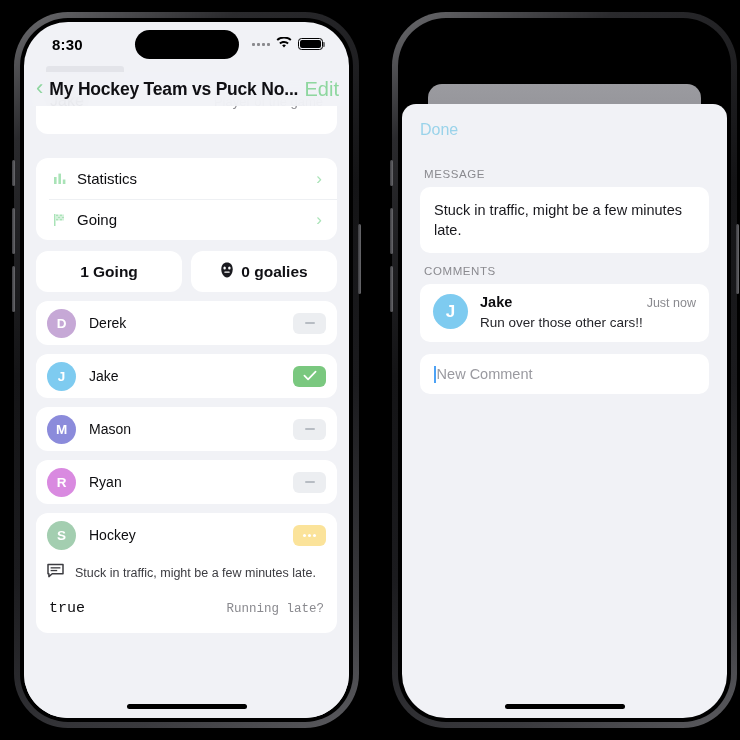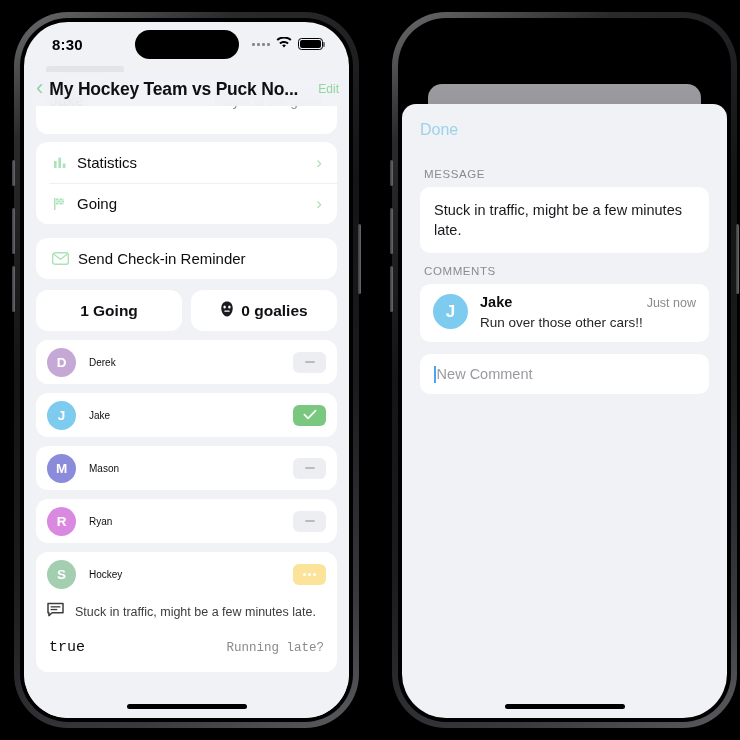--- a/index.html
+++ b/index.html
@@ -74,35 +74,35 @@
     display:flex; align-items:center; padding: 0 10px 0 8px;
     background: rgba(241,242,246,0.92);
     backdrop-filter: blur(8px);
     z-index: 20;
   }
   .nav-back { color:#8fd6a0; font-size:22px; line-height:1; padding:0 6px 3px 4px; font-weight:400; }
   .nav-title {
     flex:1; font-size:17.5px; font-weight:600; color:#101014; letter-spacing:-.2px;
     white-space:nowrap; overflow:hidden; text-overflow:clip;
   }
-  .nav-edit { color:#8ed79f; font-size:12px; font-weight:400; padding-left:2px; }
+  .nav-edit { color:#8ed79f; font-size:20px; font-weight:400; padding-left:2px; }
 
   .lp-scroll { position:absolute; inset:0; padding: 0 12px; }
 
   .card { background:#fff; border-radius:12px; }
 
   .potg {
     margin-top: 26px; height: 42px;
     display:flex; align-items:flex-start; justify-content:space-between;
     padding: 0 14px;
   }
   .potg-name { font-size:16px; color:#0d0d10; }
   .potg-label { font-size:13px; color:#8a8a8f; padding-top:2px; }
 
-  .menu-card { margin-top: 8px; text-align: center; }
+  .menu-card { margin-top: 24px; text-align: center; }
   .menu-row { height: 41px; display:flex; align-items:center; padding: 0 13px; position:relative; }
   .menu-row + .menu-row::before {
     content:""; position:absolute; left:13px; right:0; top:0; height:1px; background:#eef0f3;
   }
   .menu-ico { width: 22px; display:flex; align-items:center; justify-content:center; }
   .menu-label { font-size:15px; color:#0d0d10; font-weight:500; margin-left:6px; }
   .chev { margin-left:auto; color:#a9e3b7; font-size:17px; font-weight:400; line-height:1; padding-right:2px; }
 
   .reminder-card { margin-top: 14px; height: 41px; display:flex; align-items:center; padding: 0 13px; }
   .reminder-label { font-size:15px; color:#0d0d10; font-weight:500; margin-left:7px; }
@@ -116,21 +116,21 @@
 
   .player-row {
     margin-top: 9px; height: 44px; background:#fff; border-radius:12px;
     display:flex; align-items:center; padding: 0 11px;
   }
   .avatar {
     width: 29px; height: 29px; border-radius: 50%;
     display:flex; align-items:center; justify-content:center;
     color:#fff; font-size:13.5px; font-weight:600;
   }
-  .player-name { font-size:10px; color:#0d0d10; margin-left:13px; }
+  .player-name { font-size:14px; color:#0d0d10; margin-left:13px; }
   .status-pill {
     margin-left:auto; width: 33px; height: 21px; border-radius:6px;
     display:flex; align-items:center; justify-content:center;
   }
   .pill-none { background:#eceef1; }
   .pill-none i { display:block; width:10px; height:1.6px; background:#b7bcc3; border-radius:1px; }
   .pill-yes { background:#7ac87f; }
   .pill-maybe { background:#fbe39a; }
   .pill-maybe i { display:block; width:3px; height:3px; border-radius:50%; background:#fff; margin:0 1px; }
   .pill-dots { display:flex; }
@@ -266,29 +266,20 @@
                       <rect x="5" y="5.5" width="2" height="2"></rect>
                         <rect x="9" y="5.5" width="2" height="2"></rect>
                     </g>
                   </svg>
                 </span>
                 <span class="menu-label">Going</span>
                 <span class="chev">›</span>
               </div>
             </div>
 
-            <div class="card reminder-card">
-              <span class="menu-ico">
-                <svg width="17" height="13" viewBox="0 0 17 13">
-                  <rect x="0.7" y="0.7" width="15.6" height="11.6" rx="2.4" fill="none" stroke="#a9e3b7" stroke-width="1.4"></rect>
-                  <path d="M1.8 2.3L8.5 7.3 15.2 2.3" fill="none" stroke="#a9e3b7" stroke-width="1.4" stroke-linecap="round" stroke-linejoin="round"></path>
-                </svg>
-              </span>
-              <span class="reminder-label">Send Check-in Reminder</span>
-            </div>
 
             <div class="seg-row">
               <div class="seg">
                 <span>1 Going</span>
               </div>
               <div class="seg">
                 <span>
                   <svg width="14" height="16" viewBox="0 0 14 16">
                     <path d="M7 0.6C3.6 0.6 1.3 3.3 1.3 7.2c0 3.8 2.3 8.2 5.7 8.2s5.7-4.4 5.7-8.2C12.7 3.3 10.4.6 7 .6z" fill="#1a1a1f"></path>
                     <ellipse cx="4.6" cy="6" rx="1.25" ry="1.5" fill="#fff"></ellipse>

